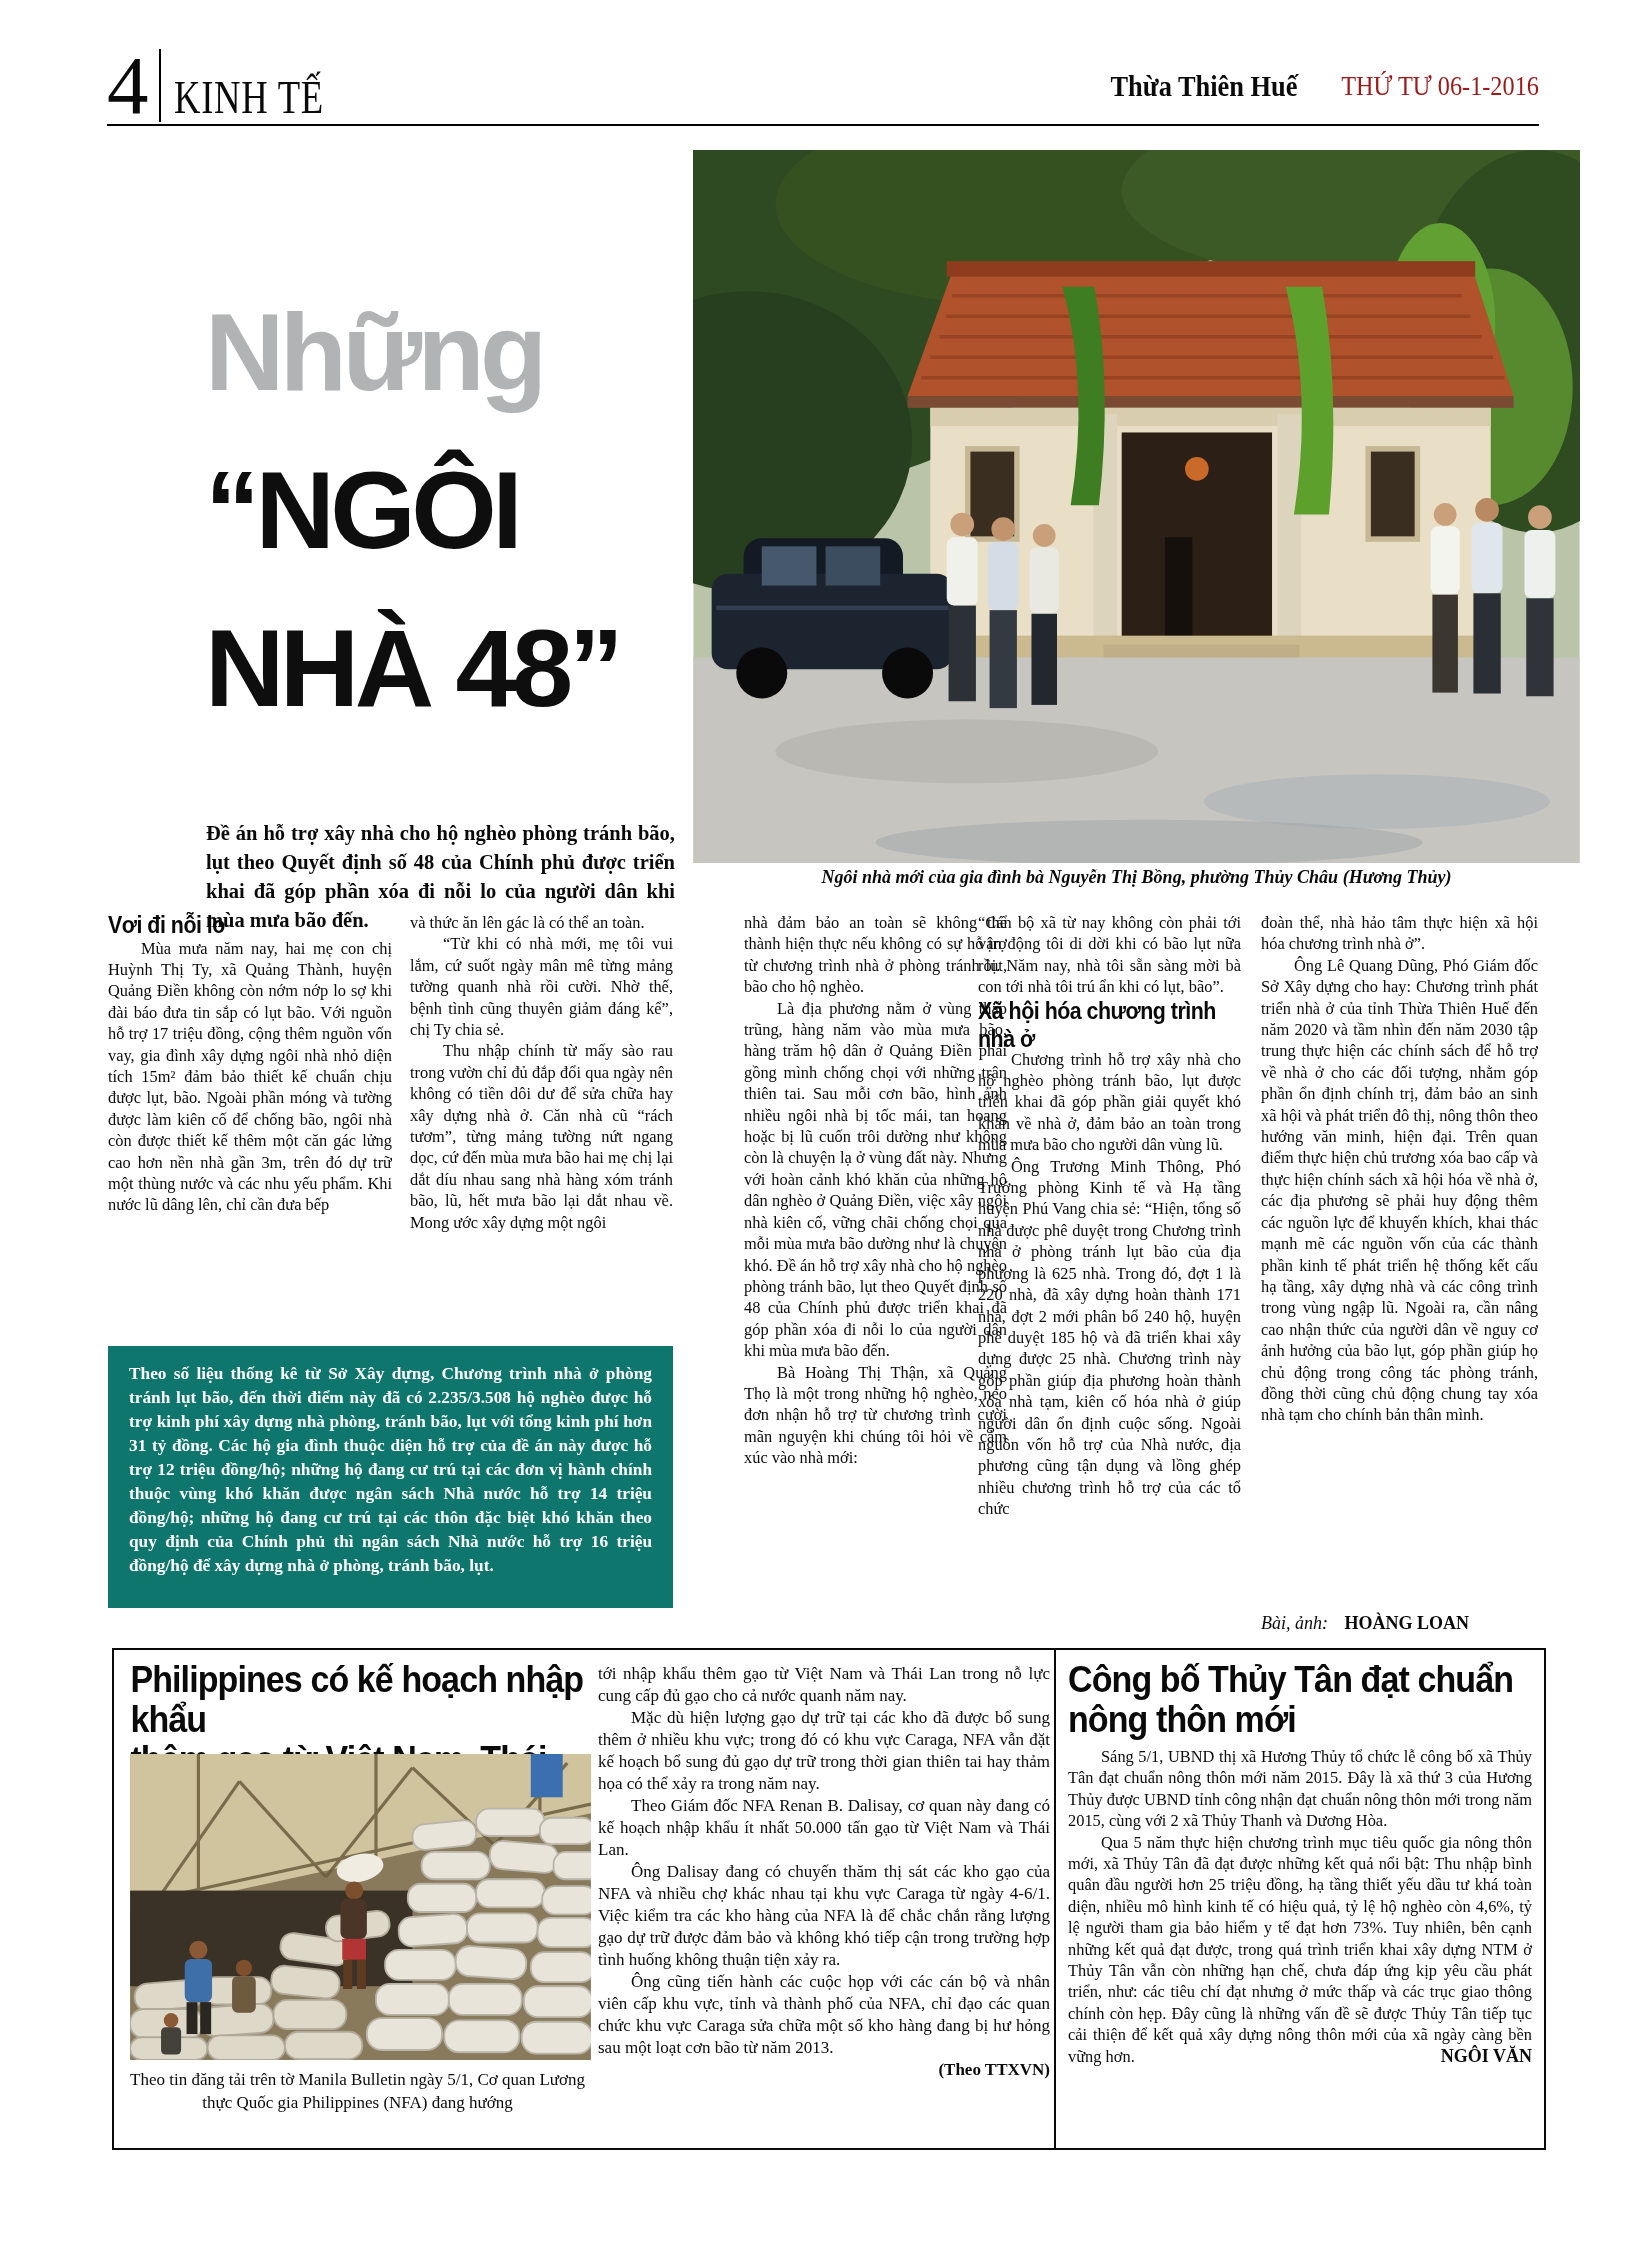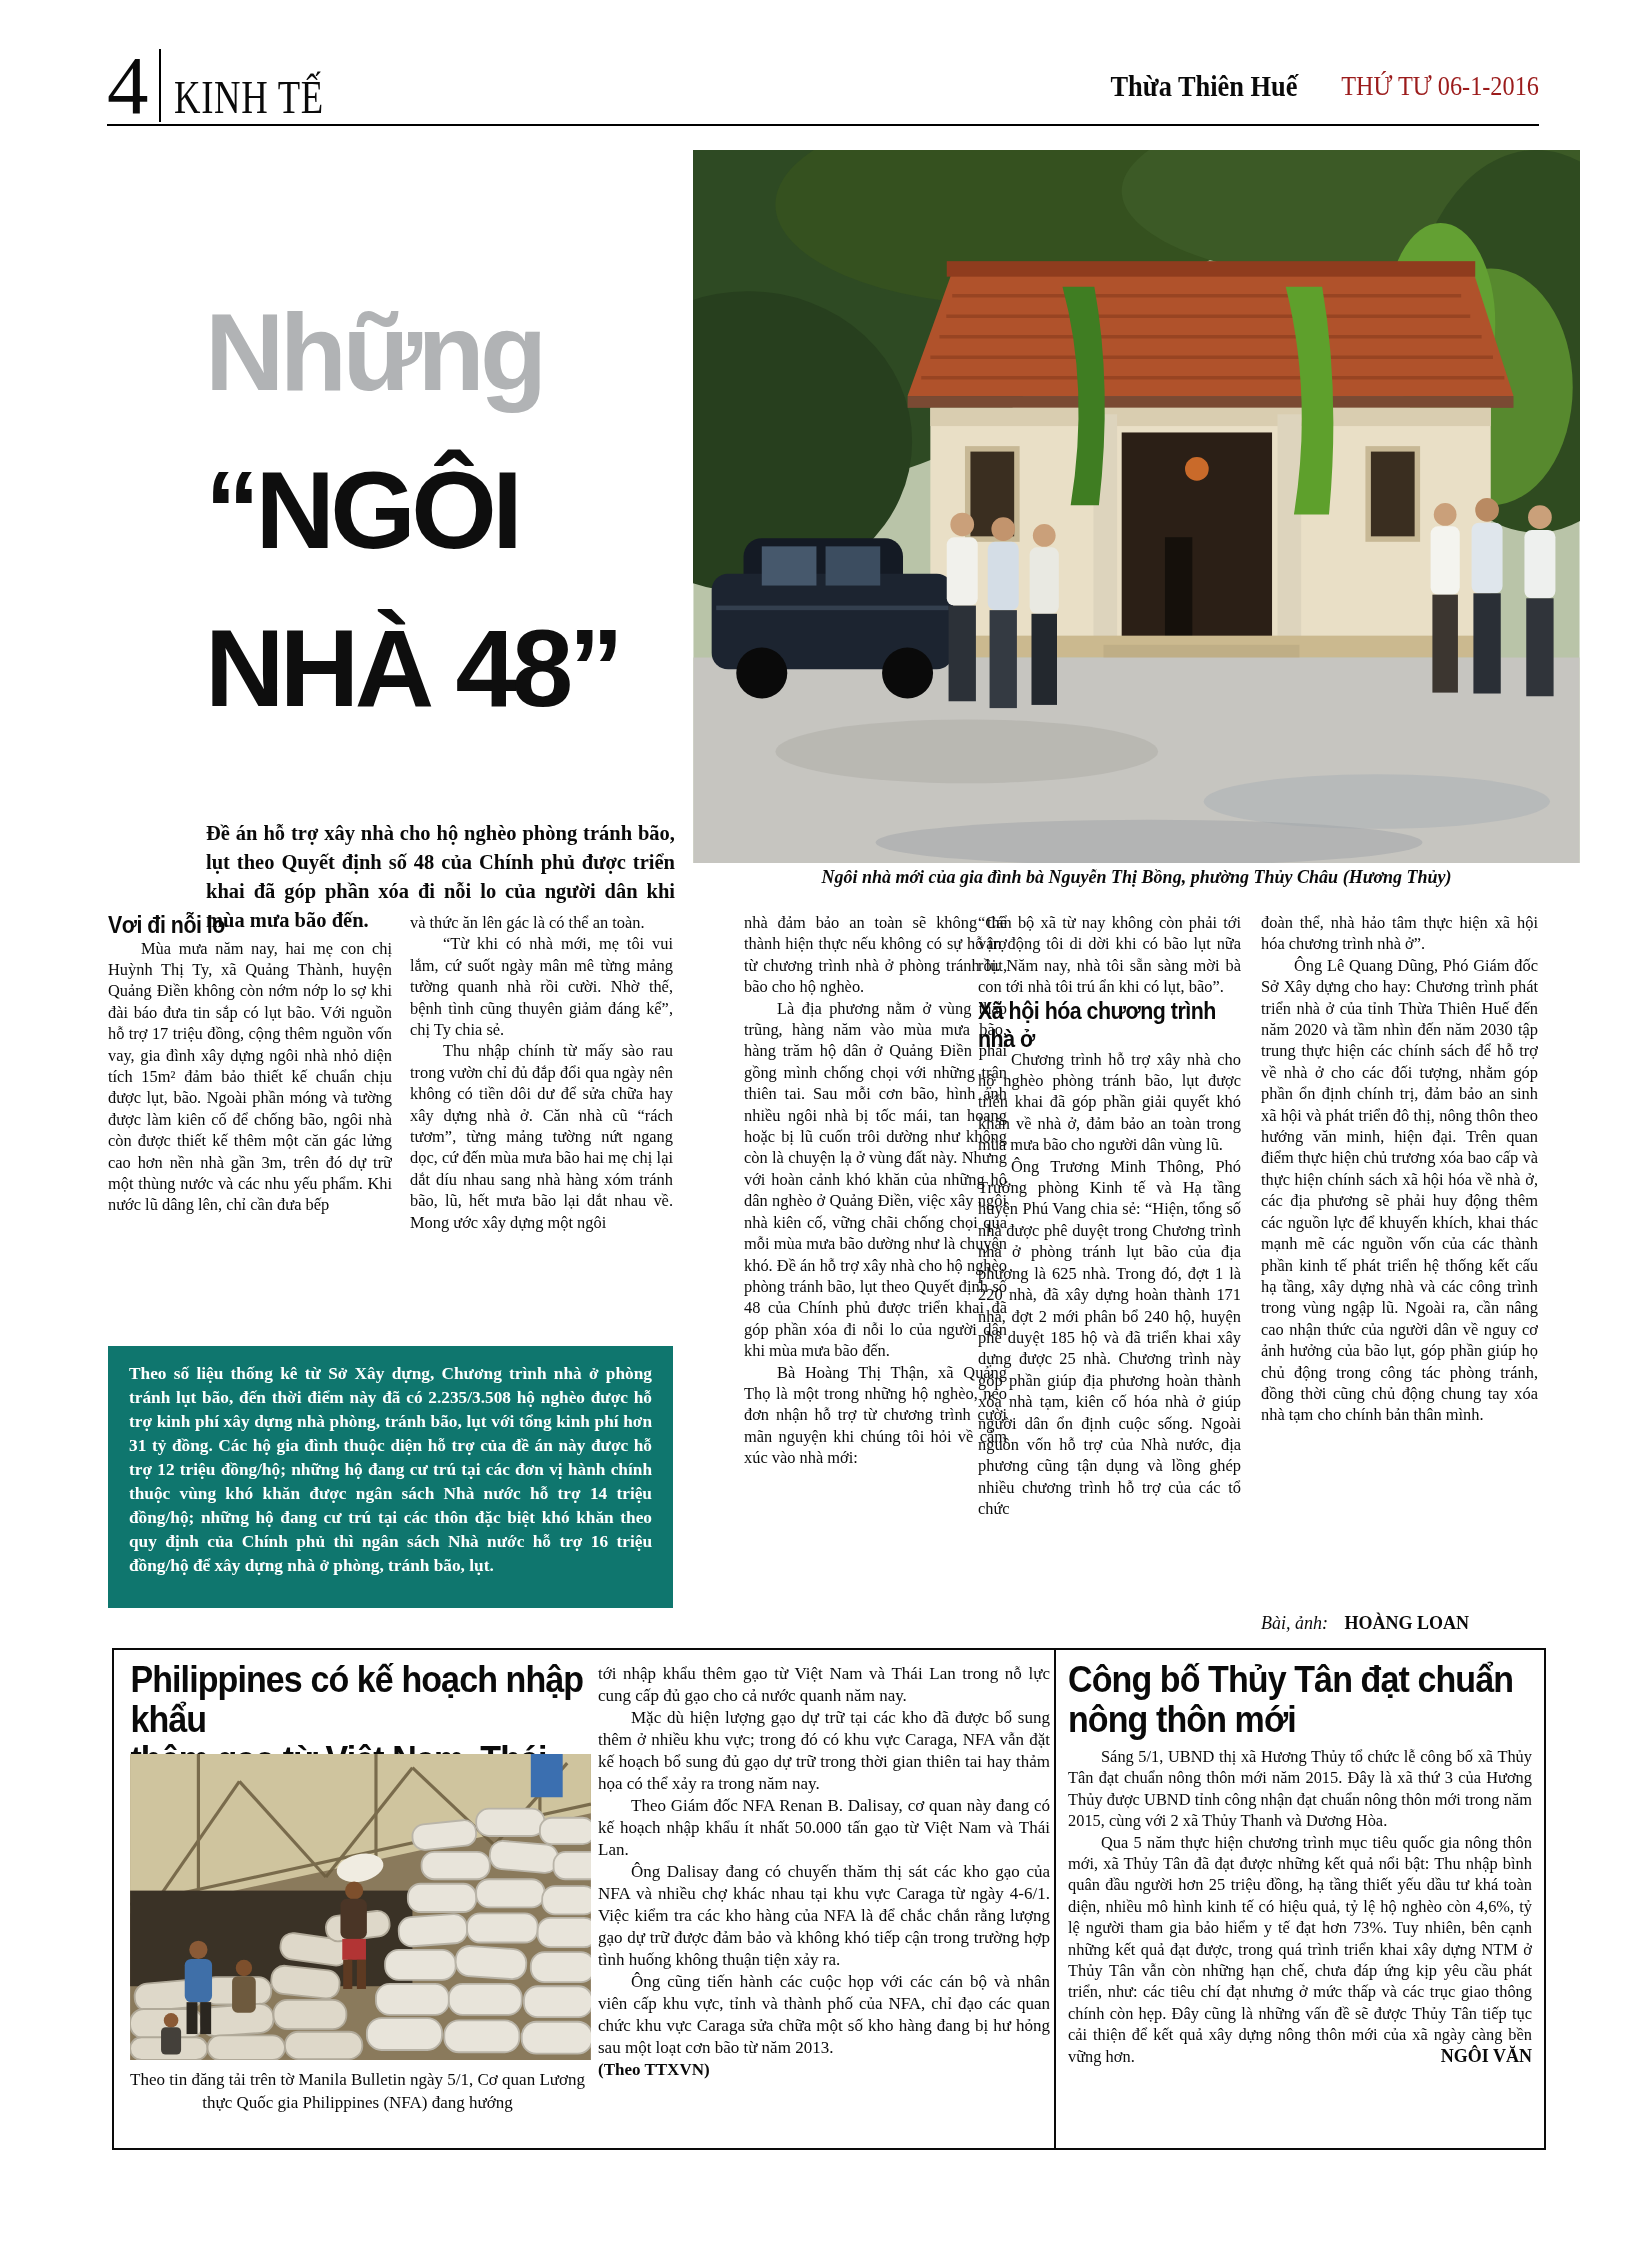--- a/index.html
+++ b/index.html
@@ -51,21 +51,21 @@
   #bottom-box{left:112px;top:1648px;width:1434px;height:502px;border:2.3px solid #0a0a0a;box-sizing:border-box;}
   .btitle{position:absolute;font-family:"Liberation Sans",sans-serif;font-weight:700;font-size:34px;
           line-height:37px;letter-spacing:-0.9px;transform:scaleY(1.08);transform-origin:left top;}
   #art2-title{left:16.4px;top:10px;width:463px;}
   #art2-photo{left:16.4px;top:104px;width:461px;height:306px;}
   #art2-caption{left:9px;top:418px;width:469px;text-align:center;font-size:17px;line-height:23px;}
   #art2-col{left:484px;top:12.8px;width:452px;height:474px;font-size:17px;line-height:22px;
             text-align:justify;overflow:hidden;}
   #art2-col p{margin:0;}
   #art2-col p.ind{text-indent:33px;}
-  #art2-source{font-weight:700;}
+  #art2-source{text-align:right;font-weight:700;}
   #bottom-divider{left:940px;top:0;width:1.8px;height:498px;background:#0a0a0a;}
   #art3{left:954px;top:10px;width:464px;}
   #art3-title{position:relative;font-family:"Liberation Sans",sans-serif;font-weight:700;font-size:34px;
               line-height:37px;letter-spacing:-0.9px;transform:scaleY(1.08);transform-origin:left top;}
   #art3-body{margin-top:12px;font-size:16.4px;line-height:21.4px;text-align:justify;}
   #art3-body p{margin:0;text-indent:33px;}
   #art3-author{text-align:right;font-weight:700;font-size:18px;margin-top:-21.4px;}
 </style>
 </head>
 <body>

